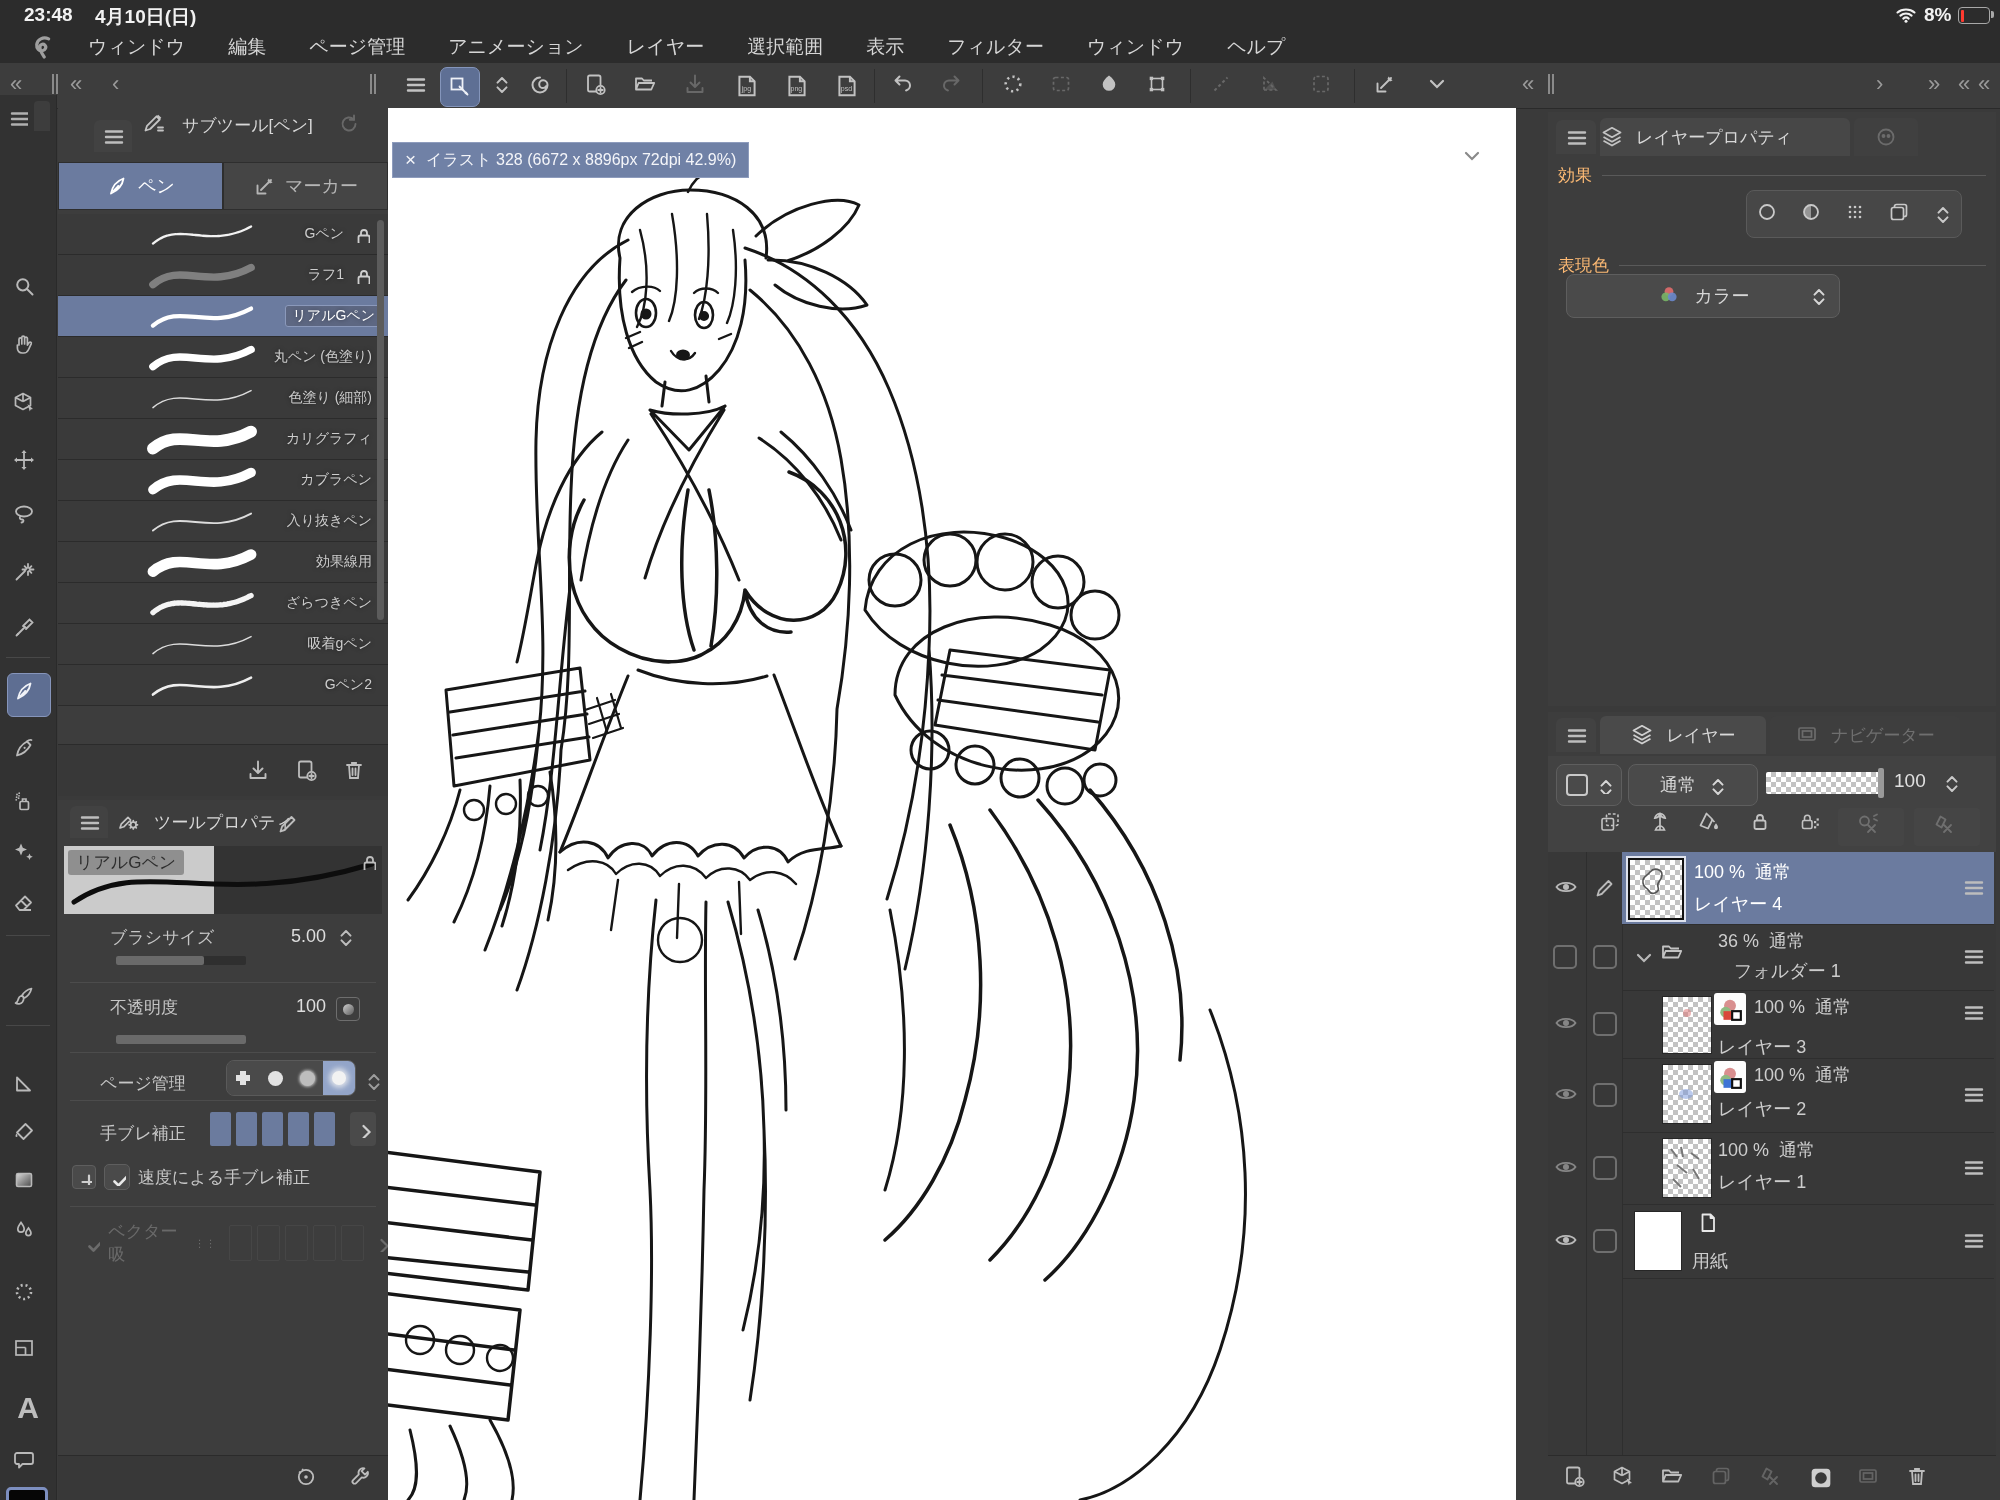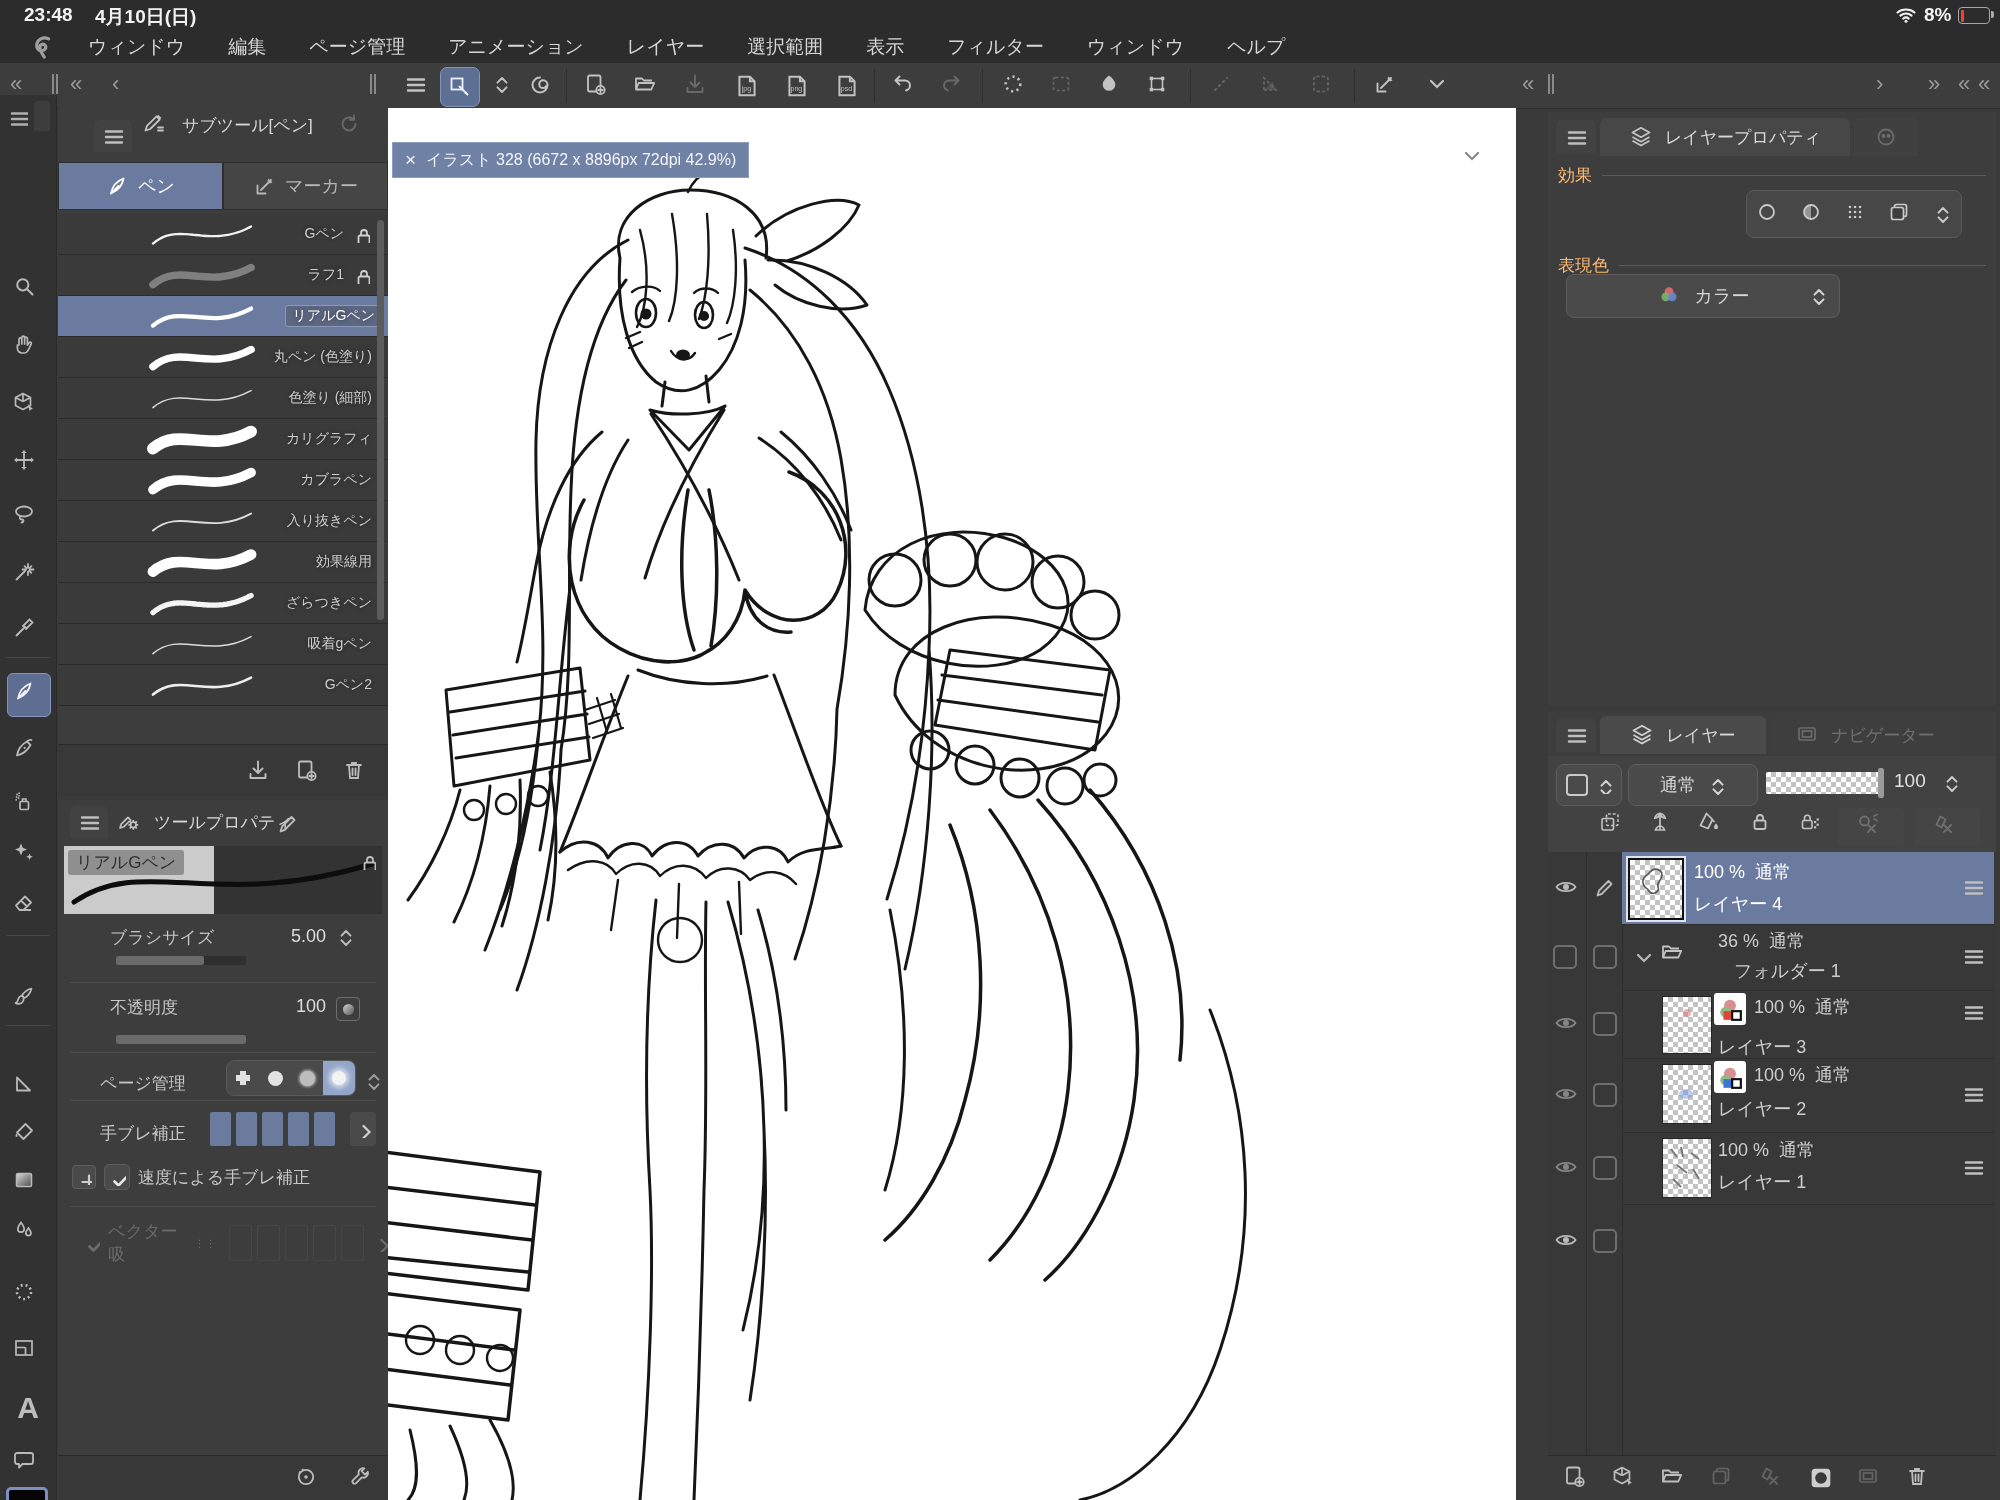--- a/index.html
+++ b/index.html
@@ -941,21 +941,21 @@
         <use href="#s-chevd"></use>
       </svg>
 </div>
 
 <div id="layerprop" class="abs">
   <div class="ptab" style="left:8px;top:8px;width:40px;height:34px">
         <svg class="ic" width="22" height="22">
           <use href="#s-menu"></use>
         </svg>
       </div>
-  <div class="abs row" style="left:52px;top:6px;width:250px;height:38px;background:#474747;border-radius:6px 6px 0 0;justify-content:center;gap:10px">
+  <div class="abs row" style="left:52px;top:6px;width:250px;height:38px;background:#474747;border-radius:6px 6px 0 0;gap:10px">
     <svg class="ic" width="26" height="26" style="color:#c3c3c3">
           <use href="#s-layers"></use>
         </svg>
     <span class="paneltitle">レイヤープロパティ</span>
   </div>
   <div class="abs dim" style="left:306px;top:6px;width:64px;height:38px;background:#474747;border-radius:6px 6px 0 0;display:flex;align-items:center;justify-content:center">
     <svg class="ic" width="24" height="24" viewBox="0 0 24 24" fill="none" stroke="currentColor" stroke-width="1.8">
           <circle cx="12" cy="12" r="7.5"></circle>
           <circle cx="9.5" cy="11" r="1" fill="currentColor"></circle>
           <circle cx="14.5" cy="11" r="1" fill="currentColor"></circle>
@@ -1191,20 +1191,30 @@
     </div>
 
     <div class="eyecol" style="top:352px;height:73px">
           <svg class="ic" width="26" height="26">
             <use href="#s-eye"></use>
           </svg>
         </div>
     <div class="cbcol" style="top:352px;height:73px">
           <span class="lcb"></span>
         </div>
+    <div class="lrow" style="top:352px;height:73px;border-top:1px solid #2e2e2e">
+      <div class="thumb" style="left:12px;top:6px;width:46px;height:58px;background:#ffffff"></div>
+      <svg class="ic abs" width="36" height="36" style="left:74px;top:6px;color:#e8e8e8">
+            <use href="#s-paper"></use>
+          </svg>
+      <span class="ltext2" style="position:absolute;left:70px;top:44px">用紙</span>
+      <svg class="ic grip" width="24" height="24" style="top:24px">
+            <use href="#s-menu"></use>
+          </svg>
+    </div>
   </div>
 
   <div class="abs" style="left:0;top:743px;width:448px;height:45px;background:#3a3a3a;border-top:1px solid #2b2b2b">
     <div class="row" style="position:absolute;left:14px;top:8px;gap:21px;color:#bdbdbd">
       <svg class="ic" width="28" height="28">
             <use href="#s-newdoc"></use>
           </svg>
       <svg class="ic" width="28" height="28">
             <use href="#s-cube"></use>
           </svg>

